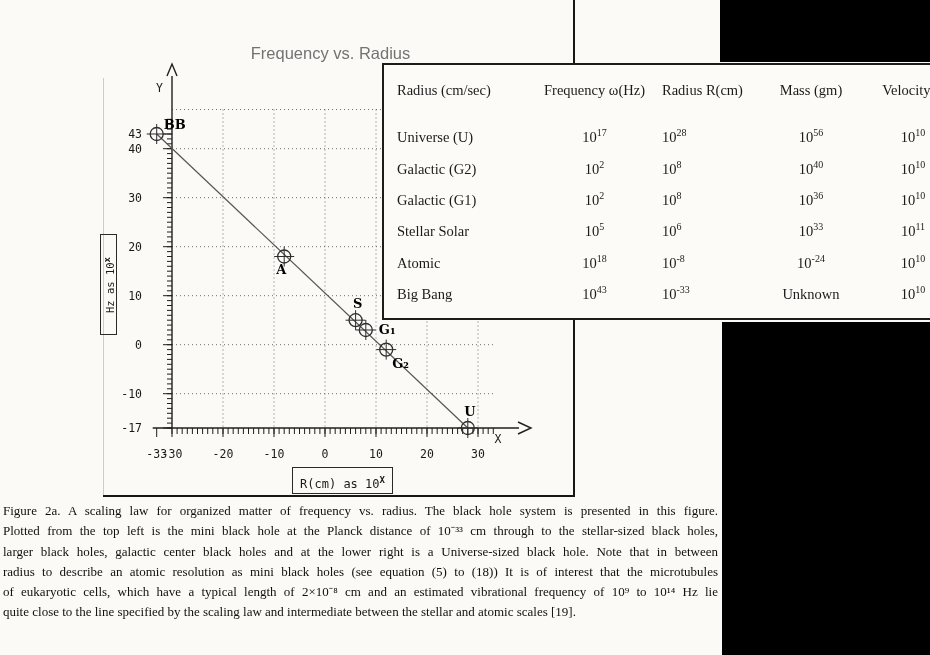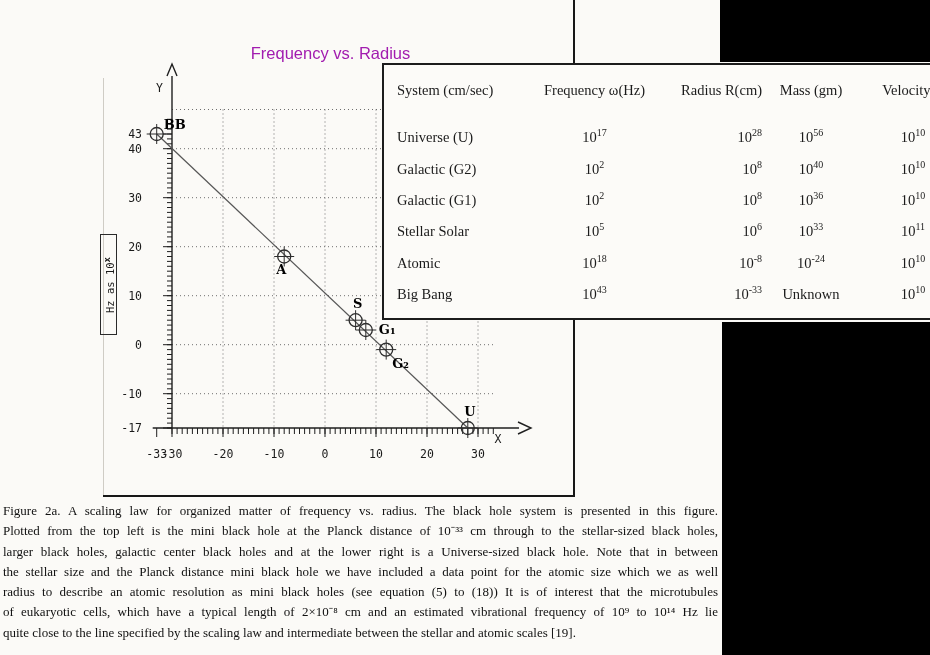--- a/index.html
+++ b/index.html
@@ -6,36 +6,36 @@
   html,body{background:#ffffff;}
   .page{position:relative;width:930px;height:655px;overflow:hidden;background:#fbfaf7;font-family:"Liberation Sans",sans-serif;}
 
   #chart-svg{position:absolute;left:0;top:0;z-index:1;}
 
   .frame-left{position:absolute;left:103px;top:78px;width:1px;height:418px;background:#cfccc5;z-index:2;}
   .frame-right{position:absolute;left:573px;top:0;width:2px;height:497px;background:#171717;z-index:2;}
   .frame-bottom{position:absolute;left:103px;top:495px;width:472px;height:2px;background:#171717;z-index:2;}
 
   .fig-title{position:absolute;left:108px;top:1px;width:455px;text-align:center;font-size:30px;color:#141414;z-index:3;}
-  .fig-subtitle{position:absolute;left:108px;top:44px;width:445px;text-align:center;font-size:16.5px;color:#a21caf;z-index:3;}
+  .fig-subtitle{position:absolute;left:108px;top:44px;width:445px;text-align:center;font-size:16.5px;color:#737373;z-index:3;}
 
   .axis-box{position:absolute;border:1.5px solid #2a2a2a;z-index:2;color:#1a1a1a;font-family:"DejaVu Sans Mono",monospace;}
   .ybox{left:100px;top:234px;width:17px;height:101px;}
   .ybox .rot{position:absolute;left:50%;top:50%;transform:translate(-50%,-50%) rotate(-90deg);white-space:nowrap;font-size:10.5px;}
   .xbox{left:292px;top:467px;width:101px;height:27px;text-align:center;line-height:24px;font-size:12px;}
   .axis-box sup{font-size:9px;font-weight:bold;}
 
   .table-box{position:absolute;left:382px;top:63px;width:586px;height:257px;background:#fcfbf8;border:2px solid #1c1c1c;z-index:4;font-family:"Liberation Serif",serif;font-size:14.5px;color:#1b1b1b;}
   .t-row{display:flex;height:31.4px;align-items:center;}
   .t-head{margin-top:14px;height:22px;}
   .t-first{margin-top:21px;}
   .t-cell{flex:none;}
   .c1{width:143px;padding-left:13px;text-align:left;}
   .c2{width:135px;text-align:center;}
-  .c3{width:100px;text-align:right;}
+  .c3{width:100px;text-align:left;}
   .c4{width:98px;text-align:center;}
   .c5{width:106px;text-align:center;}
   .t-cell sup{font-size:10px;line-height:0;}
 
   .black-box-top{position:absolute;left:720px;top:0;width:210px;height:62px;background:#000;z-index:5;}
   .black-box-right{position:absolute;left:722px;top:322px;width:208px;height:333px;background:#000;z-index:5;}
 
   .caption{position:absolute;left:3px;top:501px;width:715px;z-index:3;font-family:"Liberation Serif",serif;font-size:13px;line-height:20.3px;color:#101010;}
   .cap-line{text-align:justify;text-align-last:justify;}
   .cap-last{text-align-last:auto;}
@@ -286,24 +286,27 @@
 
   <div class="frame-left"></div>
   <div class="frame-right"></div>
   <div class="frame-bottom"></div>
 
   <div class="fig-subtitle">Frequency vs. Radius</div>
 
   <div class="axis-box ybox">
     <span class="rot"><span>Hz as 10</span><sup>x</sup></span>
   </div>
+  <div class="axis-box xbox">
+    <span><span>R(cm) as 10</span><sup>X</sup></span>
+  </div>
 
   <div class="table-box">
       <div class="t-row t-head">
-        <div class="t-cell c1">System (cm/sec)</div>
+        <div class="t-cell c1">Radius (cm/sec)</div>
         <div class="t-cell c2">Frequency ω(Hz)</div>
         <div class="t-cell c3">Radius R(cm)</div>
         <div class="t-cell c4">Mass (gm)</div>
         <div class="t-cell c5">Velocity C</div>
       </div>
       <div class="t-row t-first">
         <div class="t-cell c1">Universe (U)</div>
         <div class="t-cell c2">10<sup>17</sup></div>
         <div class="t-cell c3">10<sup>28</sup></div>
         <div class="t-cell c4">10<sup>56</sup></div>
@@ -346,18 +349,17 @@
       </div>
     </div>
 
   <div class="black-box-top"></div>
   <div class="black-box-right"></div>
 
   <div class="caption">
       <div class="cap-line">Figure 2a.  A scaling law for organized matter of frequency vs. radius.  The black hole system is presented in this figure.</div>
       <div class="cap-line">Plotted from the top left is the mini black hole at the Planck distance of 10⁻³³ cm  through to the stellar-sized black holes,</div>
       <div class="cap-line">larger black holes, galactic center black holes and at the lower right is a Universe-sized black hole. Note that in between</div>
-      <div class="cap-line">the stellar size and the Planck distance mini black hole we have included a data point for the atomic size which we as well</div>
       <div class="cap-line">radius to describe an atomic resolution as mini black holes (see equation (5) to (18))  It is of interest that the microtubules</div>
       <div class="cap-line">of eukaryotic cells, which have a typical length of 2×10⁻⁸ cm  and an estimated vibrational frequency of 10⁹ to 10¹⁴ Hz lie</div>
       <div class="cap-line cap-last">quite close to the line specified by the scaling law and intermediate between the stellar and atomic scales [19].</div>
     </div>
 </div>
 
 </body></html>

